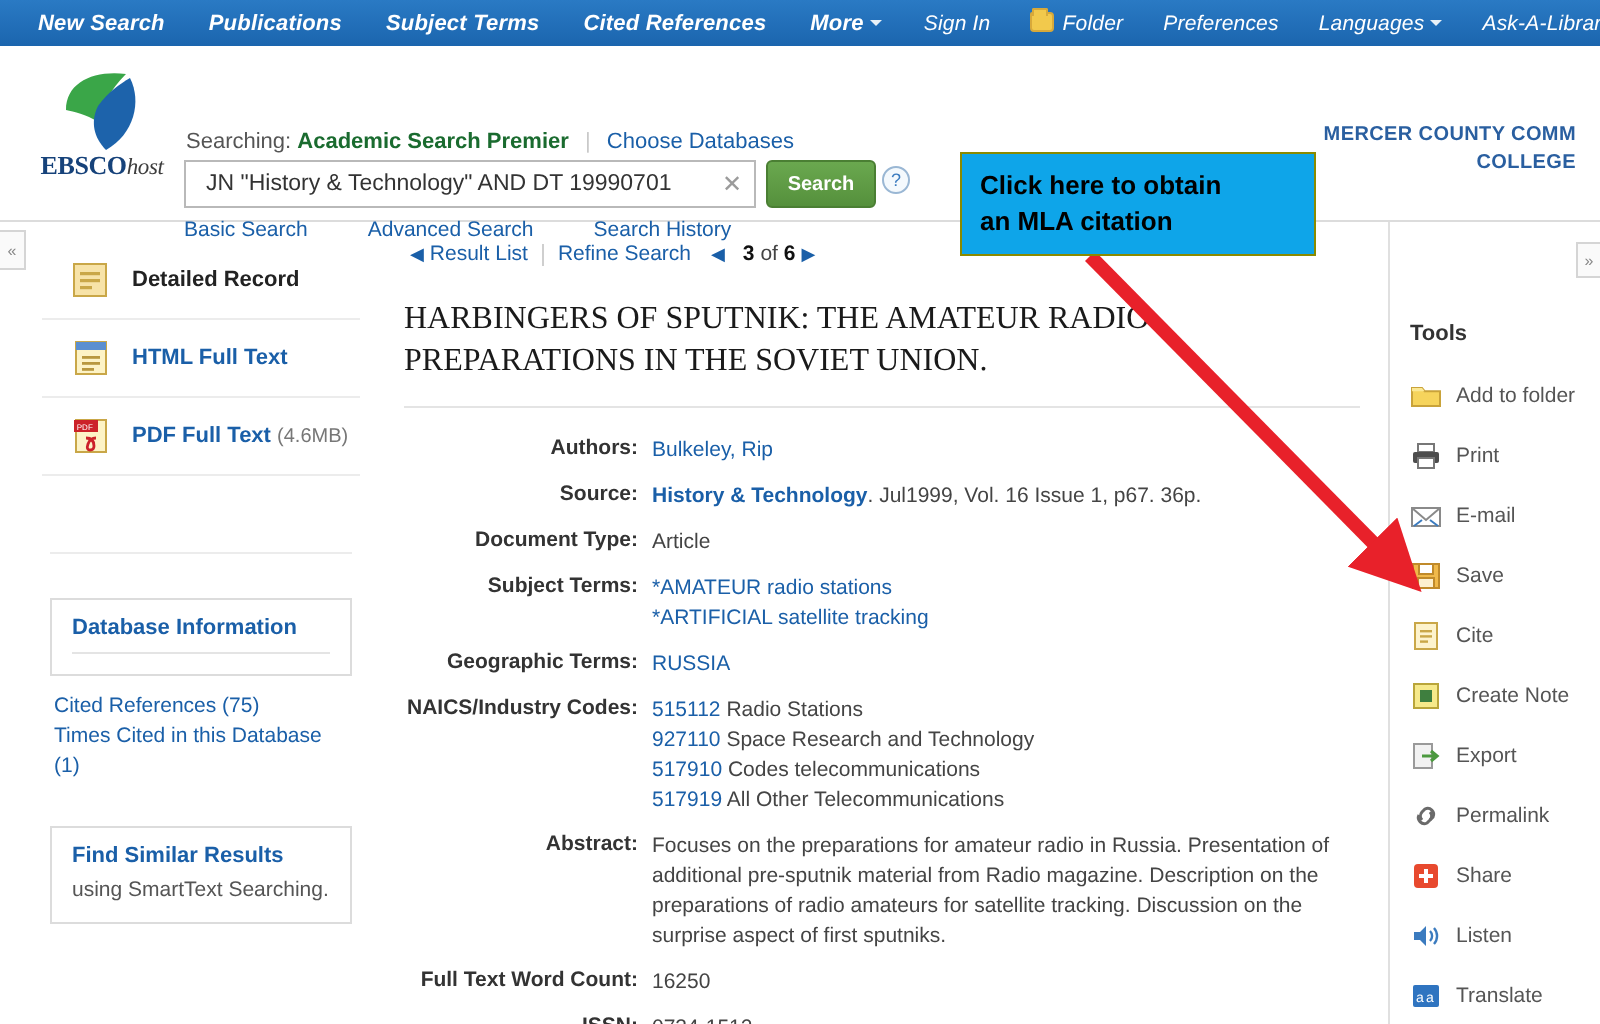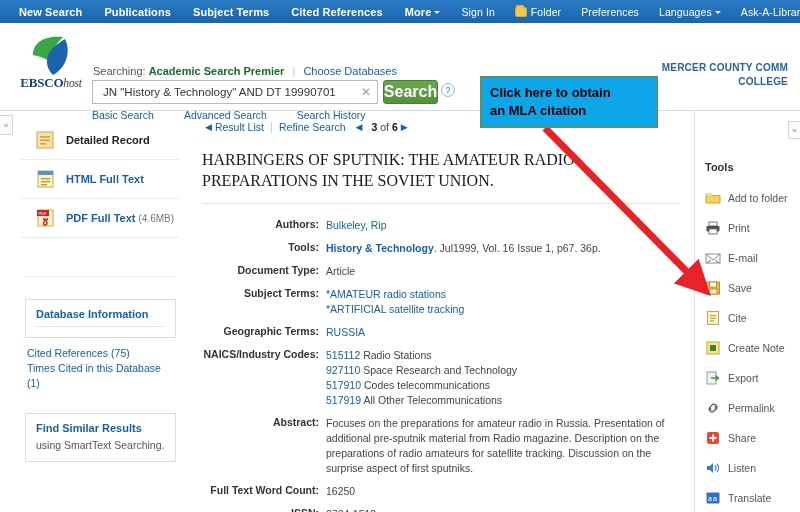--- a/index.html
+++ b/index.html
@@ -15,20 +15,21 @@
   }
 
   
   .topnav {
     height: 23px;
     background: linear-gradient(to bottom, #2a7ac4 0%, #1b65ae 100%);
     display: flex;
     align-items: center;
     padding: 0 8px;
     color: #fff;
+    font-style: italic;
   }
   .topnav-left { display: flex; align-items: center; }
   .topnav-right { display: flex; align-items: center; margin-left: auto; }
   .nav-item {
     color: #ffffff;
     font-size: 11px;
     font-weight: bold;
     padding: 0 11px;
     white-space: nowrap;
     cursor: pointer;
@@ -102,21 +103,21 @@
     font-size: 11.5px; color: #333; background: transparent;
   }
   .clear-x { color: #9b9b9b; font-size: 12px; cursor: pointer; padding-left: 4px; }
 
   .search-btn {
     position: absolute; left: 383px; top: 57px;
     width: 55px; height: 24px;
     background: linear-gradient(to bottom, #6aa84f 0%, #55903c 100%);
     border: 1px solid #4a7f33;
     border-radius: 3px;
-    color: #fff; font-size: 16px; font-weight: bold;
+    color: #fff; font-size: 10px; font-weight: bold;
     display: flex; align-items: center; justify-content: center;
     cursor: pointer;
   }
   .help-q {
     position: absolute; left: 441px; top: 60px;
     width: 14px; height: 14px; border-radius: 50%;
     border: 1px solid #9ab7d4; color: #3b7bbf;
     font-size: 9px; display: flex; align-items: center; justify-content: center;
     cursor: pointer; background: #f4f9fd;
   }
@@ -359,21 +360,21 @@
 
     <h1 class="rec-title">HARBINGERS OF SPUTNIK: THE AMATEUR RADIO PREPARATIONS IN THE SOVIET UNION.</h1>
 
     <table class="meta">
       <tbody>
           <tr>
         <td class="k">Authors:</td>
         <td class="v"><span class="lk">Bulkeley, Rip</span></td>
       </tr>
       <tr>
-        <td class="k">Tools:</td>
+        <td class="k">Source:</td>
         <td class="v"><span class="lk-b">History &amp; Technology</span><span>. Jul1999, Vol. 16 Issue 1, p67. 36p.</span></td>
       </tr>
       <tr>
         <td class="k">Document Type:</td>
         <td class="v">Article</td>
       </tr>
       <tr>
         <td class="k">Subject Terms:</td>
         <td class="v">
           <div class="lk">*AMATEUR radio stations</div>

